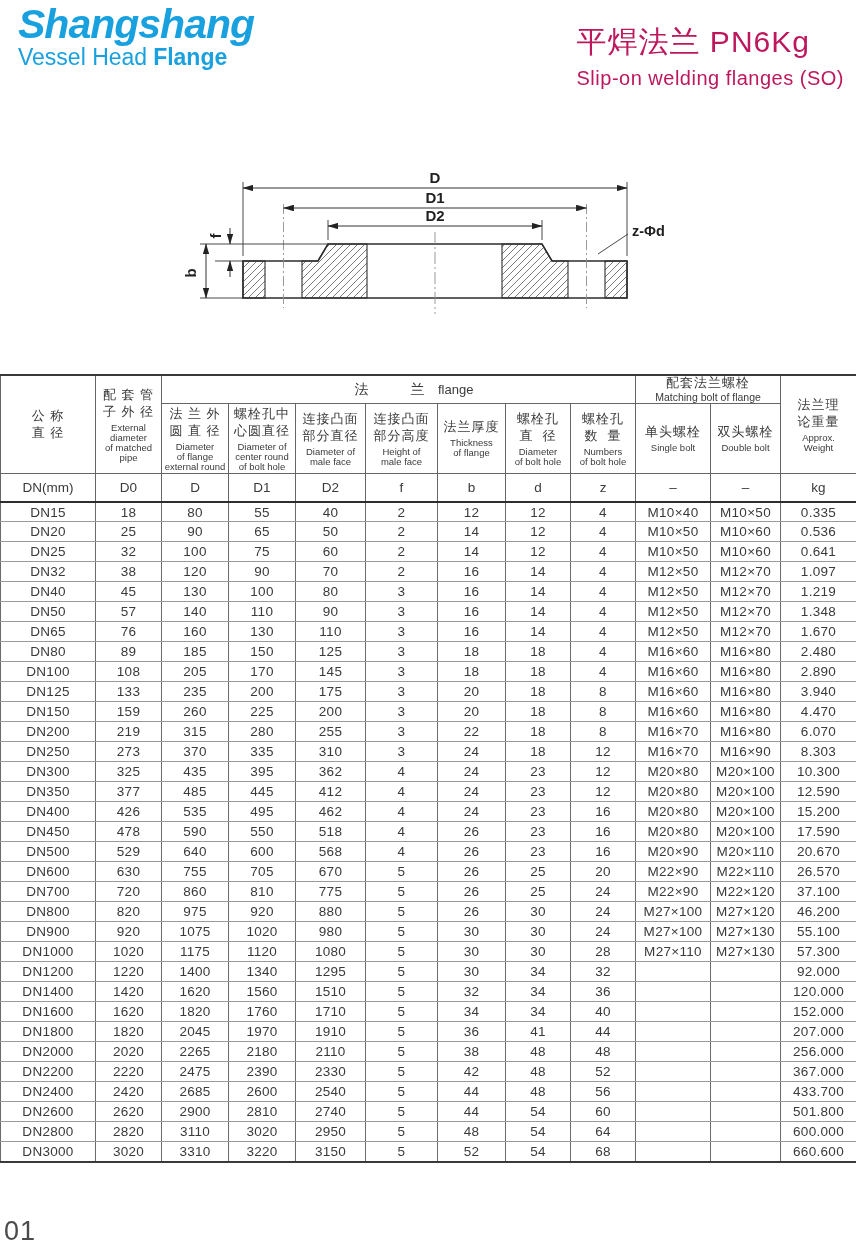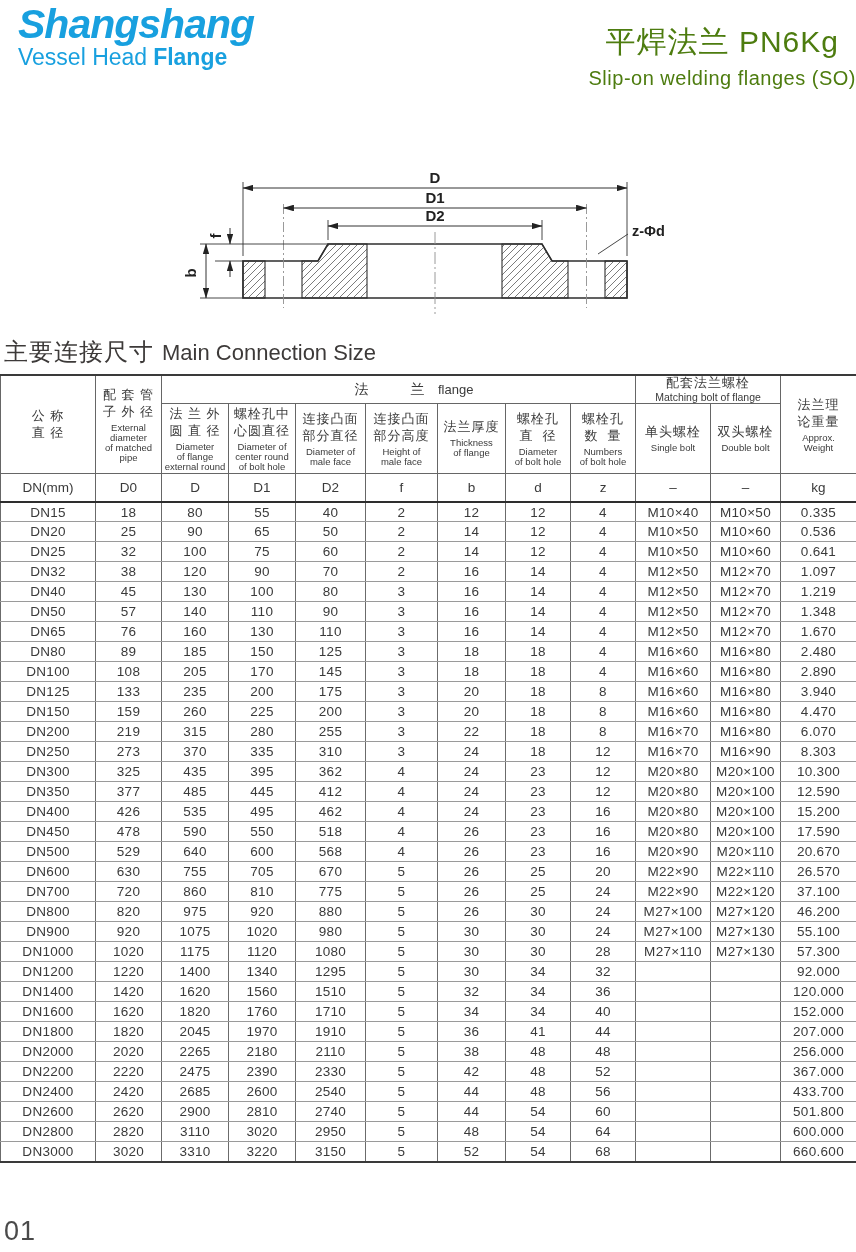--- a/index.html
+++ b/index.html
@@ -7,21 +7,21 @@
     font-family:"Liberation Sans", sans-serif; color:#3a3a3a; }
   .page { position:relative; width:856px; height:1252px; overflow:hidden; background:#fff;padding-left:16px; }
 
   
   .logo { position:absolute; top:4px; left:18px; }
   .logo-brand { font-size:41px; font-weight:bold; font-style:italic;
     color:#18a0df; letter-spacing:-1px; line-height:1.0; }
   .logo-tagline { font-size:23px; color:#18a0df; line-height:1.0; margin-top:1px; letter-spacing:0px; }
   .logo-tagline .t2 { font-weight:bold; margin-left:6px; }
 
-  .title-block { position:absolute; top:22px; right:0; text-align:center; color:#4d7c0f; }
+  .title-block { position:absolute; top:22px; right:12px; text-align:left; color:#be185d; }
   .title-cn { font-size:30px; letter-spacing:1px; }
   .title-en { font-size:20px; margin-top:4px; letter-spacing:0.5px; }
 
   
   .diagram { position:absolute; top:166px; left:170px; width:530px; height:160px; }
 
   
   .section-title { position:absolute; top:336px; left:4px; color:#3d3a39; }
   .section-title .cn { font-size:24px; letter-spacing:1px; }
   .section-title .en { font-size:22px; margin-left:8px; }
@@ -108,23 +108,20 @@
 
       <text x="265" y="17" text-anchor="middle" font-size="15" font-weight="bold" fill="#222">D</text>
       <text x="265" y="37" text-anchor="middle" font-size="15" font-weight="bold" fill="#222">D1</text>
       <text x="265" y="55" text-anchor="middle" font-size="15" font-weight="bold" fill="#222">D2</text>
       <text x="51" y="70" text-anchor="middle" font-size="15" font-weight="bold" fill="#222" transform="rotate(-90 51 70)">f</text>
       <text x="26" y="107" text-anchor="middle" font-size="15" font-weight="bold" fill="#222" transform="rotate(-90 26 107)">b</text>
       <text x="462" y="70" text-anchor="start" font-size="14.5" font-weight="bold" fill="#222">z-Φd</text>
     </svg>
   </div>
 
-  <div class="section-title">
-    <span class="cn">主要连接尺寸</span><span class="en">Main Connection Size</span>
-  </div>
 
   <table class="size-table">
     <colgroup>
       <col style="width:95px">
         <col style="width:66px">
         <col style="width:67px">
       <col style="width:67px">
         <col style="width:70px">
         <col style="width:72px">
       <col style="width:68px">

